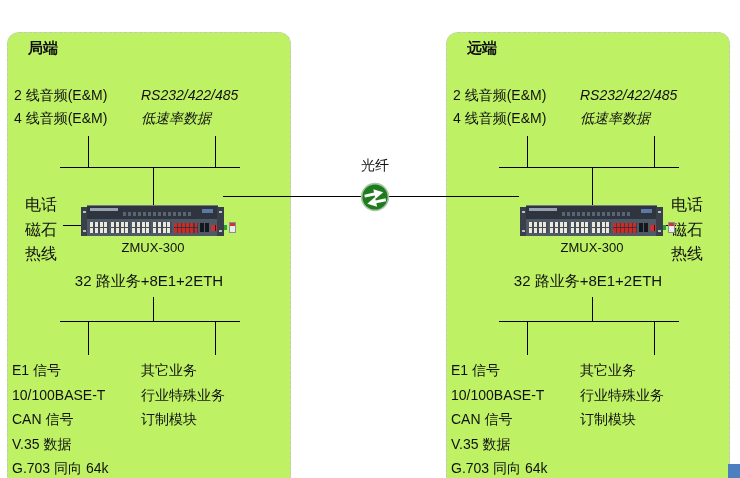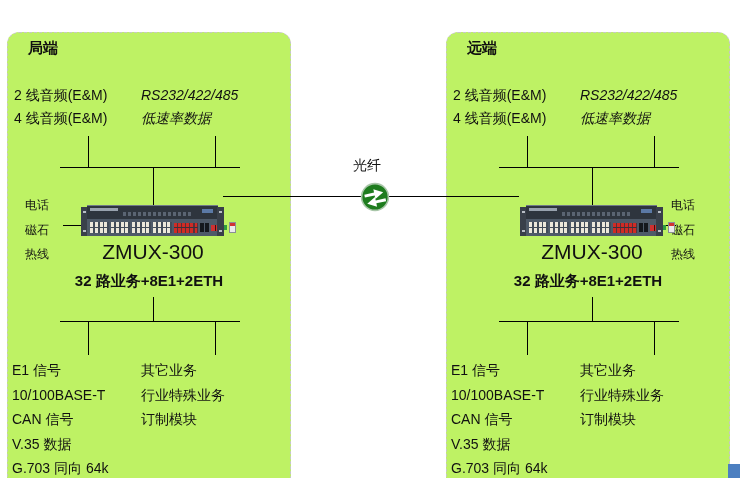--- a/index.html
+++ b/index.html
@@ -22,29 +22,29 @@
   .v{width:1px;}
   .h{height:1px;}
   .v-a{left:80px;top:103px;height:31px;}
   .v-b{left:207px;top:103px;height:31px;}
   .h-top{left:52px;top:134px;width:180px;}
   .v-c{left:145px;top:134px;height:39px;}
   .v-d{left:145px;top:264px;height:24px;}
   .h-bot{left:52px;top:288px;width:180px;}
   .v-e{left:80px;top:288px;height:34px;}
   .v-f{left:207px;top:288px;height:34px;}
-  .phone-labels{position:absolute;top:160px;width:44px;line-height:24.5px;font-size:12px;}
+  .phone-labels{position:absolute;top:160px;width:44px;line-height:24.5px;font-size:16px;}
   .panel.left  .phone-labels{left:17px;}
   .panel.right .phone-labels{right:14px;}
   .phone-line{top:192px;width:20px;}
   .panel.left  .phone-line{left:55px;}
   .panel.right .phone-line{right:53px;}
-  .device-label{position:absolute;left:85px;top:207px;width:120px;font-size:21px;text-align:center;}
+  .device-label{position:absolute;left:85px;top:207px;width:120px;font-size:13px;text-align:center;}
   .capacity{position:absolute;left:31px;top:239px;width:220px;text-align:center;
-    font-size:15px;font-weight:bold;line-height:17px;}
+    font-size:15px;font-weight:normal;line-height:17px;}
   .bot-services{position:absolute;left:4px;top:325px;width:160px;line-height:24.5px;}
   .bot-other{position:absolute;left:133px;top:325px;width:160px;line-height:24.5px;}
 
   
   .device{position:absolute;left:73px;top:172px;width:143px;height:33px;}
   .ear{position:absolute;top:2px;width:7px;height:29px;background:#39404a;
     background-image:radial-gradient(circle at 50% 5px,#b8bec6 0 1.3px,transparent 1.4px),
                      radial-gradient(circle at 50% 24px,#b8bec6 0 1.3px,transparent 1.4px);}
   .ear.l{left:0;} .ear.r{right:0;}
   .chassis{position:absolute;left:6px;right:6px;top:0;bottom:2px;background:#2e353e;
@@ -65,21 +65,21 @@
   .p2{width:9px;height:9px;flex:none;
     background:repeating-linear-gradient(90deg,#14181d 0 4px,#4e5a68 4px 5px);}
   .disp{width:10px;height:6px;flex:none;
     background:repeating-linear-gradient(90deg,#d03030 0 4px,#401010 4px 5px);}
   .grn{width:4px;height:5px;flex:none;background:#2f9e3f;}
   .tgl{width:5px;height:9px;flex:none;background:linear-gradient(#d23333 0 3px,#ececec 3px);
     border:1px solid #8a8f96;}
 
   
   .fiber-line{left:223px;top:196px;width:296px;}
-  .fiber-label{position:absolute;left:353px;top:157px;width:44px;font-size:14px;text-align:left;}
+  .fiber-label{position:absolute;left:353px;top:157px;width:44px;font-size:14px;text-align:center;}
   .globe{position:absolute;left:360px;top:182px;width:30px;height:30px;}
   .corner-marker{position:absolute;left:728px;top:464px;width:12px;height:14px;background:#4c7fc0;}
 </style>
 </head>
 <body>
 
 <div class="panel left">
   <div class="panel-title">局端</div>
 
   <div class="top-audio txt">

